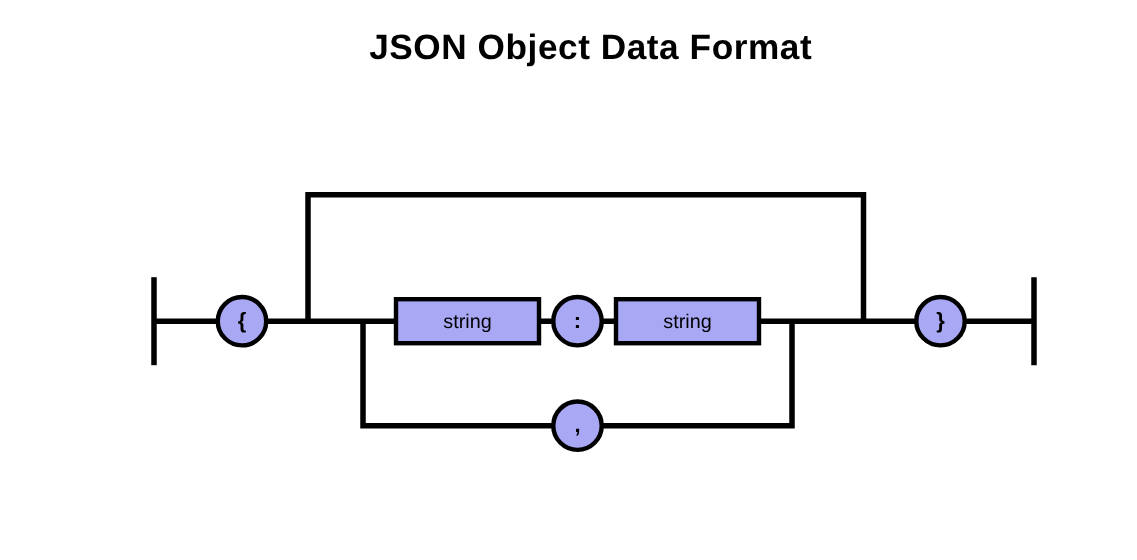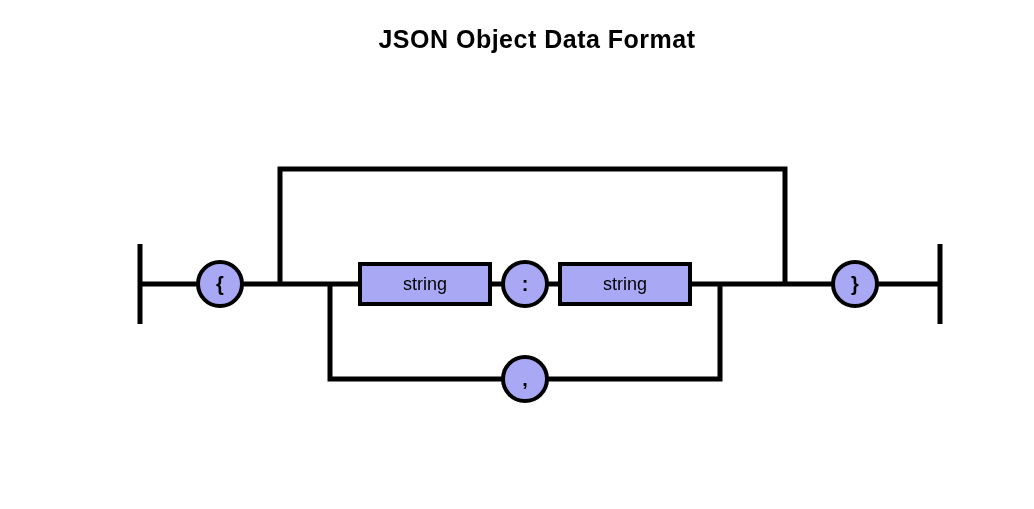--- a/index.html
+++ b/index.html
@@ -6,21 +6,21 @@
       margin: 0;
       padding: 0;
       background: #ffffff;
       font-family: 'Segoe UI', Arial, sans-serif;
       width: 1034px;
       height: 509px;
       overflow: hidden;
     }
     .title {
       text-align: center;
-      font-size: 25px;
+      font-size: 32px;
       font-weight: 700;
       color: #000;
       margin-top: 25px;
       letter-spacing: 0.5px;
       padding-left: 40px;
     }
     .diagram-container {
       position: relative;
       width: 100%;
       height: 420px;

